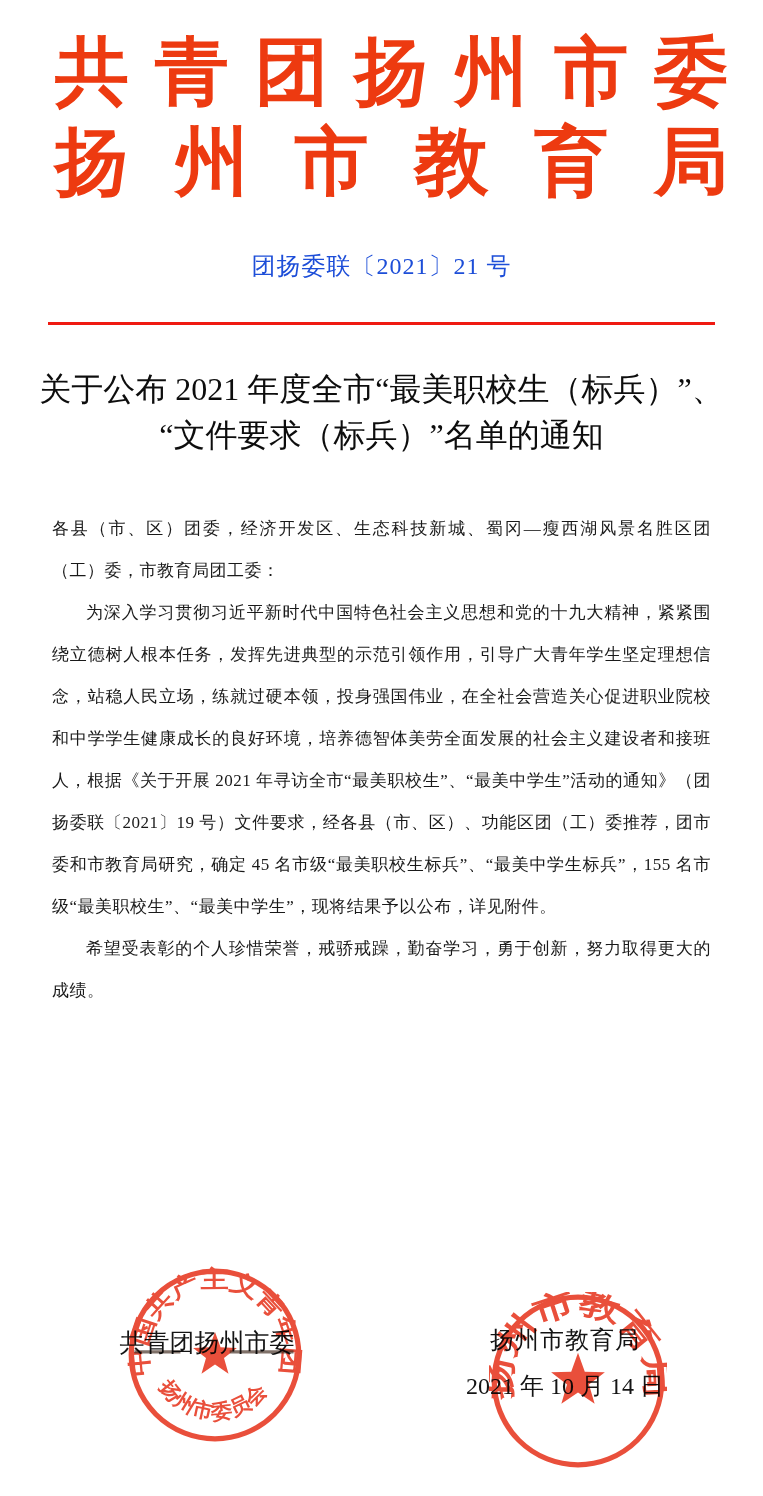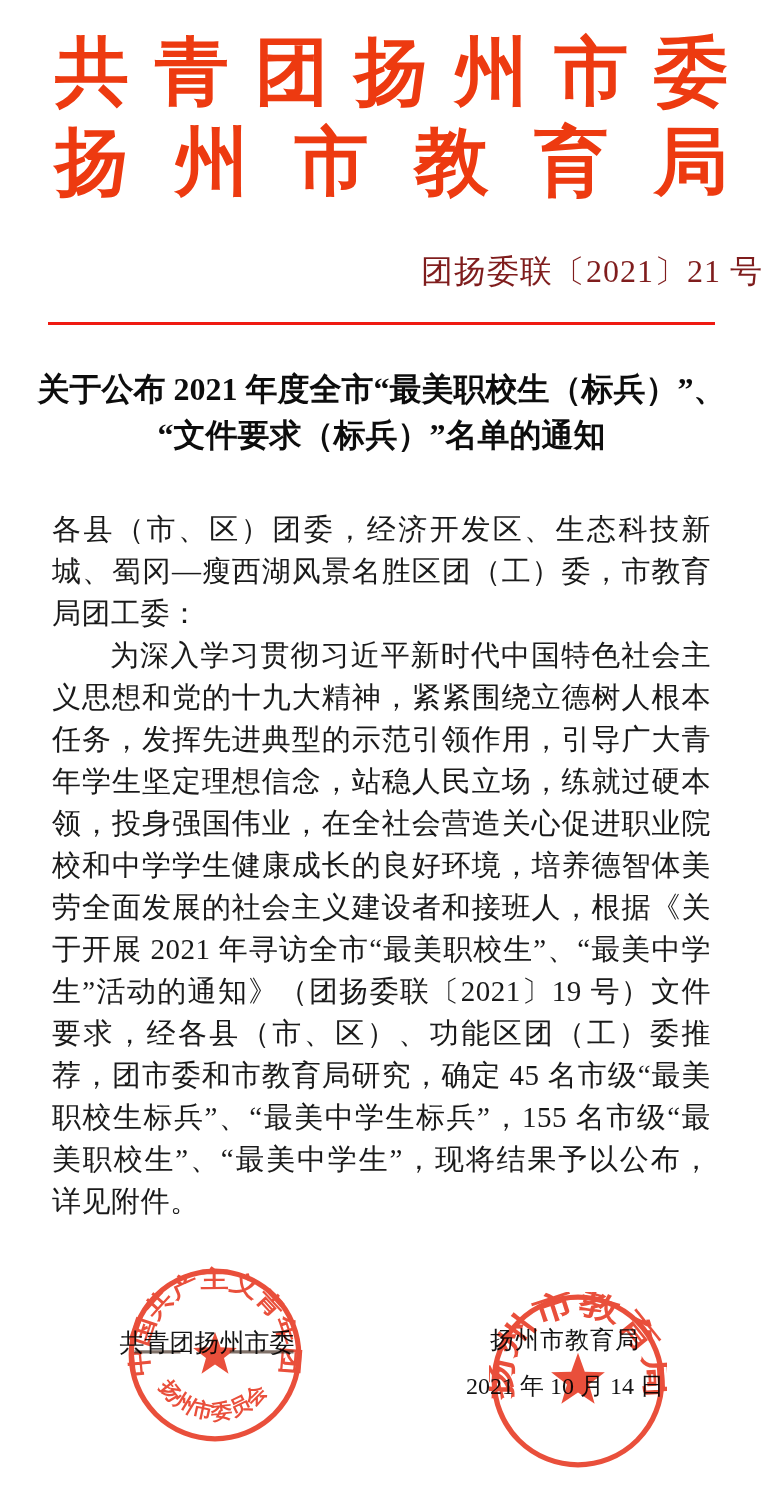--- a/index.html
+++ b/index.html
@@ -20,41 +20,41 @@
     color:#ed3a10;font-weight:bold;
     font-size:74px;line-height:88px;height:88px;
     white-space:nowrap;
   }
   .masthead-line-1{top:28px;}
   .masthead-line-2{top:118px;}
 
   
   .doc-number{
     position:absolute;top:250px;left:0;right:0;
-    text-align:right;font-size:32px;letter-spacing:1px;
-    color:#7f1d1d;
+    text-align:center;font-size:24px;letter-spacing:1px;
+    color:#1d4ed8;
   }
 
   
   .red-rule{
     position:absolute;top:322px;left:48px;right:48px;height:3px;
     background:#ef1a12;
   }
 
   
   .doc-title{
     position:absolute;top:366px;left:28px;right:28px;
-    text-align:center;font-weight:bold;
+    text-align:center;font-weight:normal;
     font-size:32px;line-height:46px;color:#0d0d0d;
   }
 
   
   .doc-body{
     position:absolute;top:508px;left:52px;width:659px;
-    font-size:29px;line-height:42px;letter-spacing:.5px;
+    font-size:17px;line-height:42px;letter-spacing:.5px;
     text-align:justify;color:#1a1a1a;
   }
   .doc-body p{margin:0;text-indent:2em;}
   .doc-body p.salutation{text-indent:0;}
 
   
   .seal{position:absolute;mix-blend-mode:multiply;opacity:.92;}
   .seal-left{left:126px;top:1266px;width:178px;height:178px;}
   .seal-right{left:489px;top:1292px;width:178px;height:178px;}
 
@@ -96,20 +96,21 @@
   <div class="red-rule"></div>
 
   <div class="doc-title">
     <div>关于公布 2021 年度全市“最美职校生（标兵）”、</div>
     <div>“文件要求（标兵）”名单的通知</div>
   </div>
 
   <div class="doc-body">
     <p class="salutation">各县（市、区）团委，经济开发区、生态科技新城、蜀冈—瘦西湖风景名胜区团（工）委，市教育局团工委：</p>
     <p>为深入学习贯彻习近平新时代中国特色社会主义思想和党的十九大精神，紧紧围绕立德树人根本任务，发挥先进典型的示范引领作用，引导广大青年学生坚定理想信念，站稳人民立场，练就过硬本领，投身强国伟业，在全社会营造关心促进职业院校和中学学生健康成长的良好环境，培养德智体美劳全面发展的社会主义建设者和接班人，根据《关于开展 2021 年寻访全市“最美职校生”、“最美中学生”活动的通知》（团扬委联〔2021〕19 号）文件要求，经各县（市、区）、功能区团（工）委推荐，团市委和市教育局研究，确定 45 名市级“最美职校生标兵”、“最美中学生标兵”，155 名市级“最美职校生”、“最美中学生”，现将结果予以公布，详见附件。</p>
+    <p>希望受表彰的个人珍惜荣誉，戒骄戒躁，勤奋学习，勇于创新，努力取得更大的成绩。</p>
   </div>
 
   <div class="seal-overlay overlay-league">共青团扬州市委</div>
   <div class="seal-overlay overlay-bureau">扬州市教育局</div>
   <div class="seal-overlay overlay-date">2021 年 10 月 14 日</div>
 
   <svg class="seal seal-left" viewBox="0 0 170 170">
     <circle cx="85" cy="85" r="80" fill="none" stroke="#e8402a" stroke-width="5"></circle>
     <path id="arcTopL" d="M 24 106 A 64.5 64.5 0 1 1 146 106" fill="none"></path>
     <text class="seal-text" font-size="23" fill="#e8402a">

